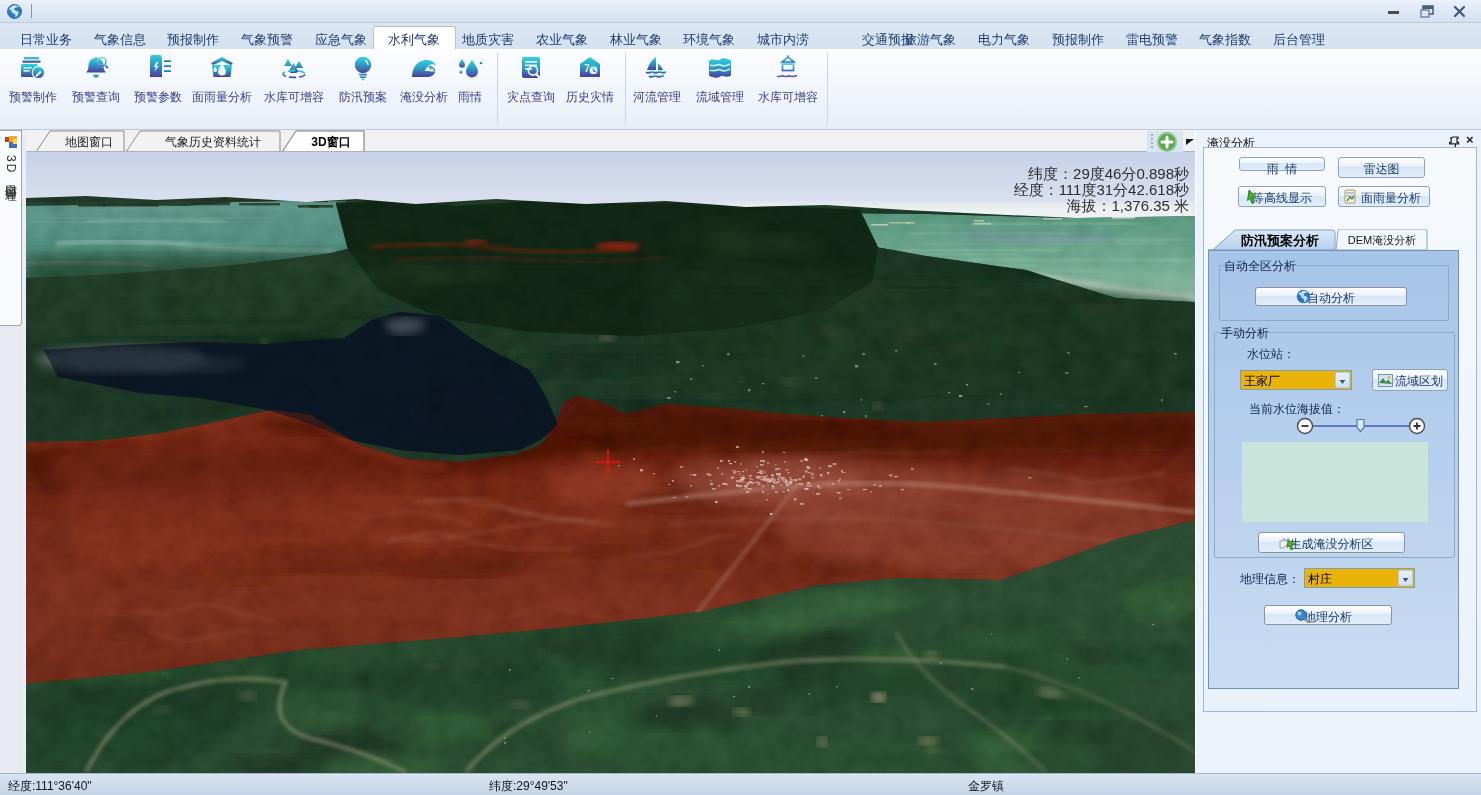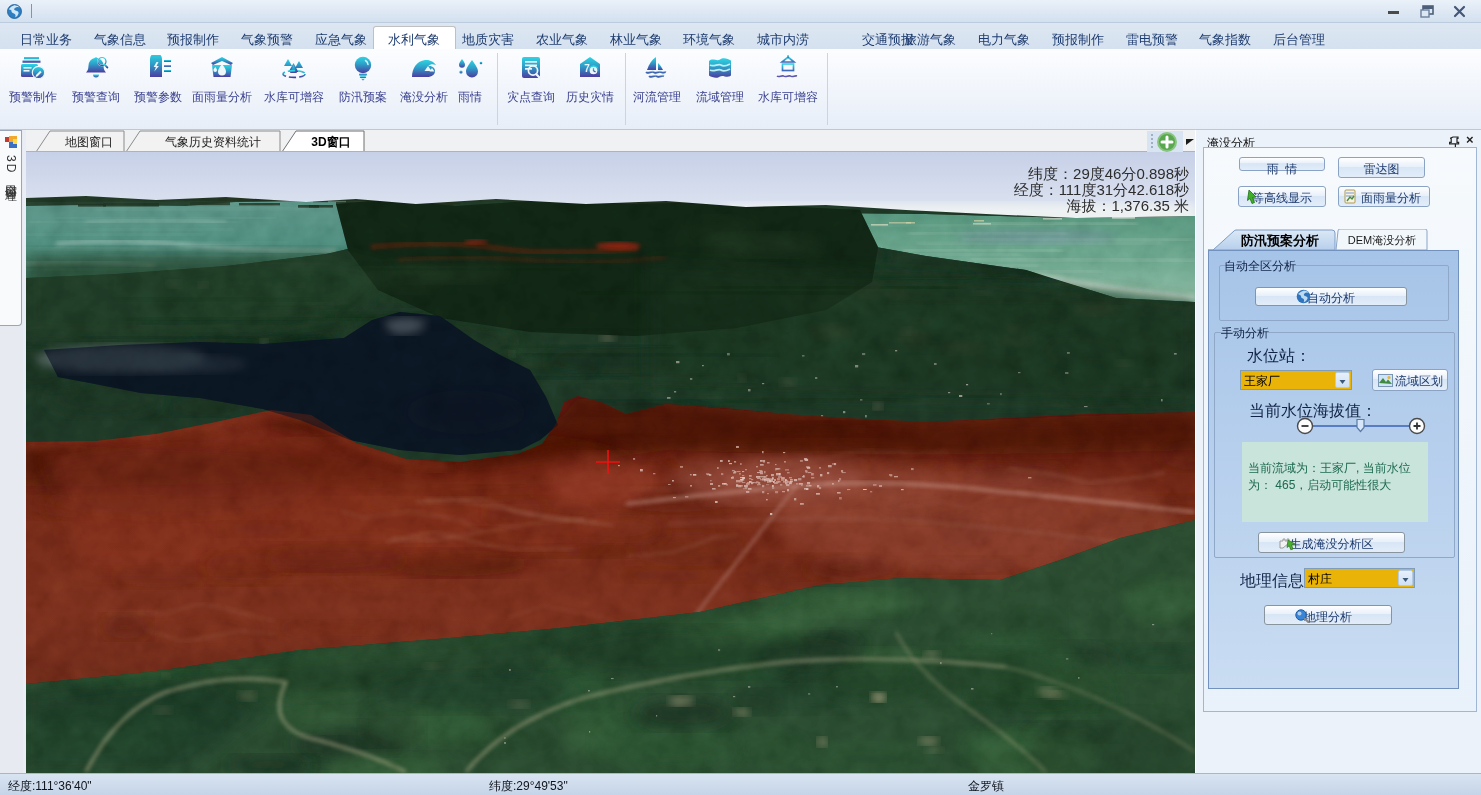--- a/index.html
+++ b/index.html
@@ -21,21 +21,21 @@
 .view3d{left:26px;top:152px;width:1169px;height:621px}
 .rpanel{left:1196px;top:130px;width:285px;height:643px;background:#ecf2fa}
 .statusbar{left:0;top:773px;width:1481px;height:22px;background:linear-gradient(#d9e4f1,#c5d4e8);border-top:1px solid #a3b7ce}
 .statusbar div{position:absolute;top:4px;font-size:12px;color:#10151d}
 .btn{position:absolute;border:1px solid #8aa3c4;border-radius:3px;background:linear-gradient(#ffffff,#e8f0fa 45%,#d7e5f5 46%,#e3edf9);font-size:12px;color:#1d3a6e;text-align:center}
 .gb{position:absolute;border:1px solid #93aac9;border-radius:2px}
 .gblab{position:absolute;font-size:12px;color:#102347;background:transparent;padding:0 2px;white-space:nowrap}
 .combo{position:absolute;background:#eab308;border:1px solid #7f9db9;font-size:12px;color:#000}
 .combo .tx{position:absolute;left:3px;top:2px}
 .combo .ar{position:absolute;right:1px;top:1px;bottom:1px;width:15px;background:linear-gradient(#e7f0fb,#cfe0f3);border:1px solid #b5cbe4;border-radius:2px}
-.lbl{position:absolute;font-size:16px;color:#102347;white-space:nowrap}
+.lbl{position:absolute;font-size:12px;color:#102347;white-space:nowrap}
 </style></head>
 <body>
 <div class="abs titlebar">
 <svg class="abs" style="left:7px;top:4px" width="15" height="15" viewBox="0 0 15 15">
 <circle cx="7.5" cy="7.5" r="7" fill="#2e7ec2"></circle>
 <path d="M1.5 5.5 Q4 2 7 1.2 Q11 0.8 13 3.5 Q10 2.5 8 4 Q6 5.5 8.5 6.5 Q12 7 11.5 9.5 Q11 12 8 13.5 Q9.5 10.5 7 9.5 Q4 8.5 4.5 6.5 Q3 5 1.5 5.5 Z" fill="#cfe6f5"></path>
 <circle cx="7.5" cy="7.5" r="7" fill="none" stroke="#1b5c96" stroke-width="0.8"></circle>
 </svg>
 <div class="abs" style="left:31px;top:4px;width:1px;height:14px;background:#8a93a1"></div>
 <div class="abs" style="left:1388px;top:11px;width:11px;height:3px;background:#4a4a4a"></div>
@@ -1067,21 +1067,20 @@
     <div class="lbl" style="left:53px;top:249px;top:271px">当前水位海拔值：</div>
     <svg class="abs" style="left:100px;top:286px" width="130" height="20" viewBox="0 0 130 20">
 <line x1="16" y1="10" x2="114" y2="10" stroke="#3b62b5" stroke-width="1.6"></line>
 <circle cx="9" cy="10" r="7.5" fill="#fdfdfd" stroke="#4a4a4a" stroke-width="1.4"></circle>
 <line x1="5.5" y1="10" x2="12.5" y2="10" stroke="#333" stroke-width="1.8"></line>
 <circle cx="121" cy="10" r="7.5" fill="#fdfdfd" stroke="#4a4a4a" stroke-width="1.4"></circle>
 <path d="M117.5 10 h7 M121 6.5 v7" stroke="#333" stroke-width="1.8"></path>
 <path d="M61 3.5 h7 v8 l-3.5 4 -3.5-4 z" fill="#d6e7fa" stroke="#5a7aa5" stroke-width="1.2"></path>
 </svg>
     <div class="abs" style="left:46px;top:312px;width:186px;height:80px;background:#c9e4da"></div>
-<div class="abs" style="left:52px;top:330px;width:178px;font-size:12px;line-height:17px;color:#1d6a50">当前流域为：王家厂, 当前水位<br>为：&nbsp;465，启动可能性很大</div>
     <div class="btn" style="left:62px;top:402px;width:147px;height:21px;padding-top:3px;border-color:#88959f">生成淹没分析区<svg class="abs" style="left:19px;top:2px" width="18" height="16" viewBox="0 0 18 16">
         <path d="M2 6 h3 v-2 h2 v2 h2 v-2 h2 v4 l-6 5 h-3 z" fill="#f2f2f2" stroke="#888" stroke-width="0.8"></path>
         <path d="M10 5 L17 9 L13.5 9.8 L15 14 L12.8 14.8 L11.3 10.8 L9 12.5 Z" fill="#4ab02f" stroke="#2a7018" stroke-width="0.7"></path>
       </svg></div>
     <div class="lbl" style="left:44px;top:441px">地理信息：</div>
     <div class="combo" style="left:108px;top:438px;width:111px;height:20px">
       <span class="tx">村庄</span>
       <span class="ar"><svg width="13" height="16" viewBox="0 0 13 16">
           <path d="M3.5 7 h6 l-3 4 z" fill="#3c5a7a"></path>
         </svg></span>

